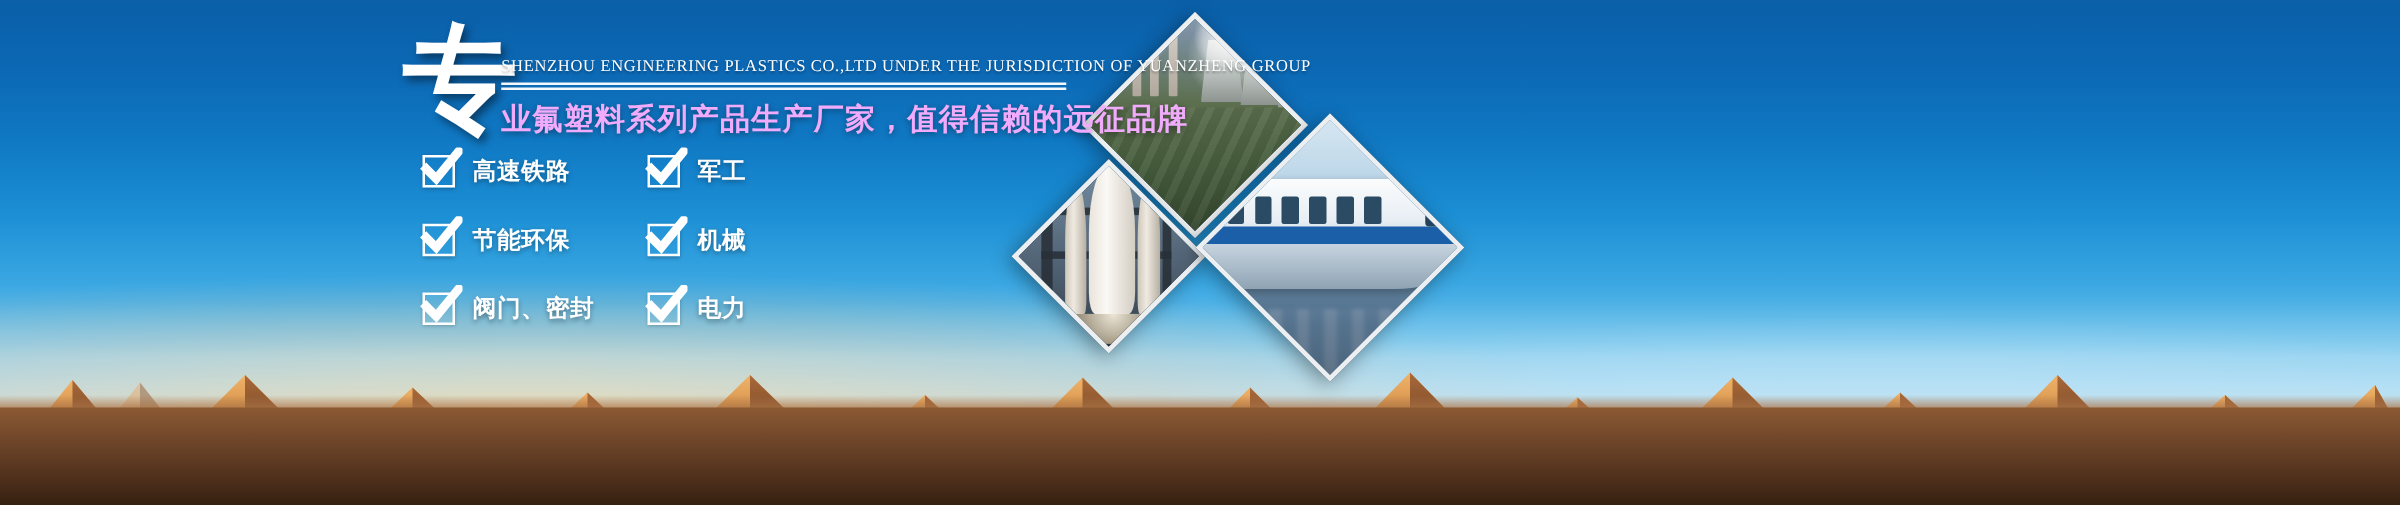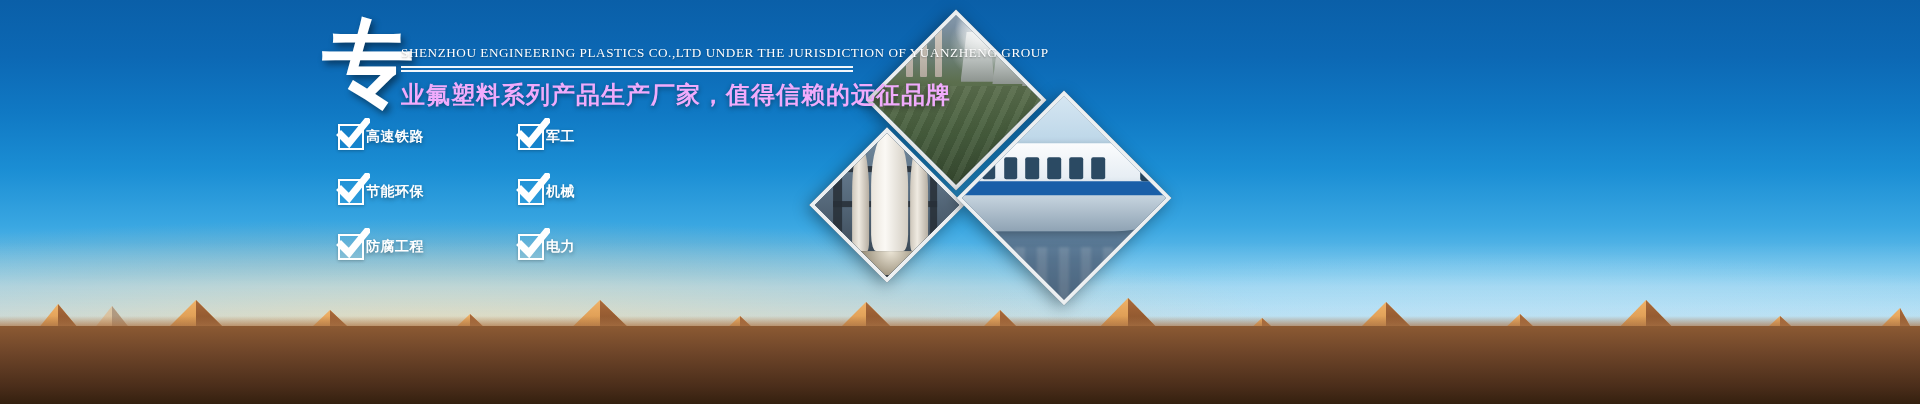--- a/index.html
+++ b/index.html
@@ -213,24 +213,24 @@
   }
   .chk-box {
     position:relative;
     width:26px; height:26px;
     border:2px solid #ffffff;
     flex:0 0 26px;
     box-shadow:0 1px 3px rgba(0,0,0,.25);
   }
   .chk-box svg { position:absolute; left:-4px; top:-8px; }
   .chk-label {
-    margin-left:2px;
+    margin-left:14px;
     color:#ffffff;
     font-family:"DejaVu Sans", sans-serif;
-    font-size:14px;
+    font-size:19px;
     font-weight:700;
     letter-spacing:.5px;
     white-space:nowrap;
     text-shadow:0 2px 4px rgba(0,0,0,.35);
   }
 </style>
 </head>
 <body>
 
 <div class="banner">
@@ -409,29 +409,29 @@
 
       <div class="chk-item">
         <span class="chk-box">
           <svg width="34" height="34" viewBox="0 0 34 34">
             <path d="M5 17 L13 25 L31 3" stroke="#ffffff" stroke-width="7" fill="none" stroke-linecap="square"></path>
           </svg>
         </span>
         <span class="chk-label">节能环保</span>
       </div>
 
-
-      <div class="chk-item">
-        <span class="chk-box">
-          <svg width="34" height="34" viewBox="0 0 34 34">
-            <path d="M5 17 L13 25 L31 3" stroke="#ffffff" stroke-width="7" fill="none" stroke-linecap="square"></path>
-          </svg>
-        </span>
-        <span class="chk-label">防腐工程</span>
-      </div>
+      <div class="chk-item">
+        <span class="chk-box">
+          <svg width="34" height="34" viewBox="0 0 34 34">
+            <path d="M5 17 L13 25 L31 3" stroke="#ffffff" stroke-width="7" fill="none" stroke-linecap="square"></path>
+          </svg>
+        </span>
+        <span class="chk-label">阀门、密封</span>
+      </div>
+
 
     </div>
 
     <div class="col col-right">
 
       <div class="chk-item">
         <span class="chk-box">
           <svg width="34" height="34" viewBox="0 0 34 34">
             <path d="M5 17 L13 25 L31 3" stroke="#ffffff" stroke-width="7" fill="none" stroke-linecap="square"></path>
           </svg>

